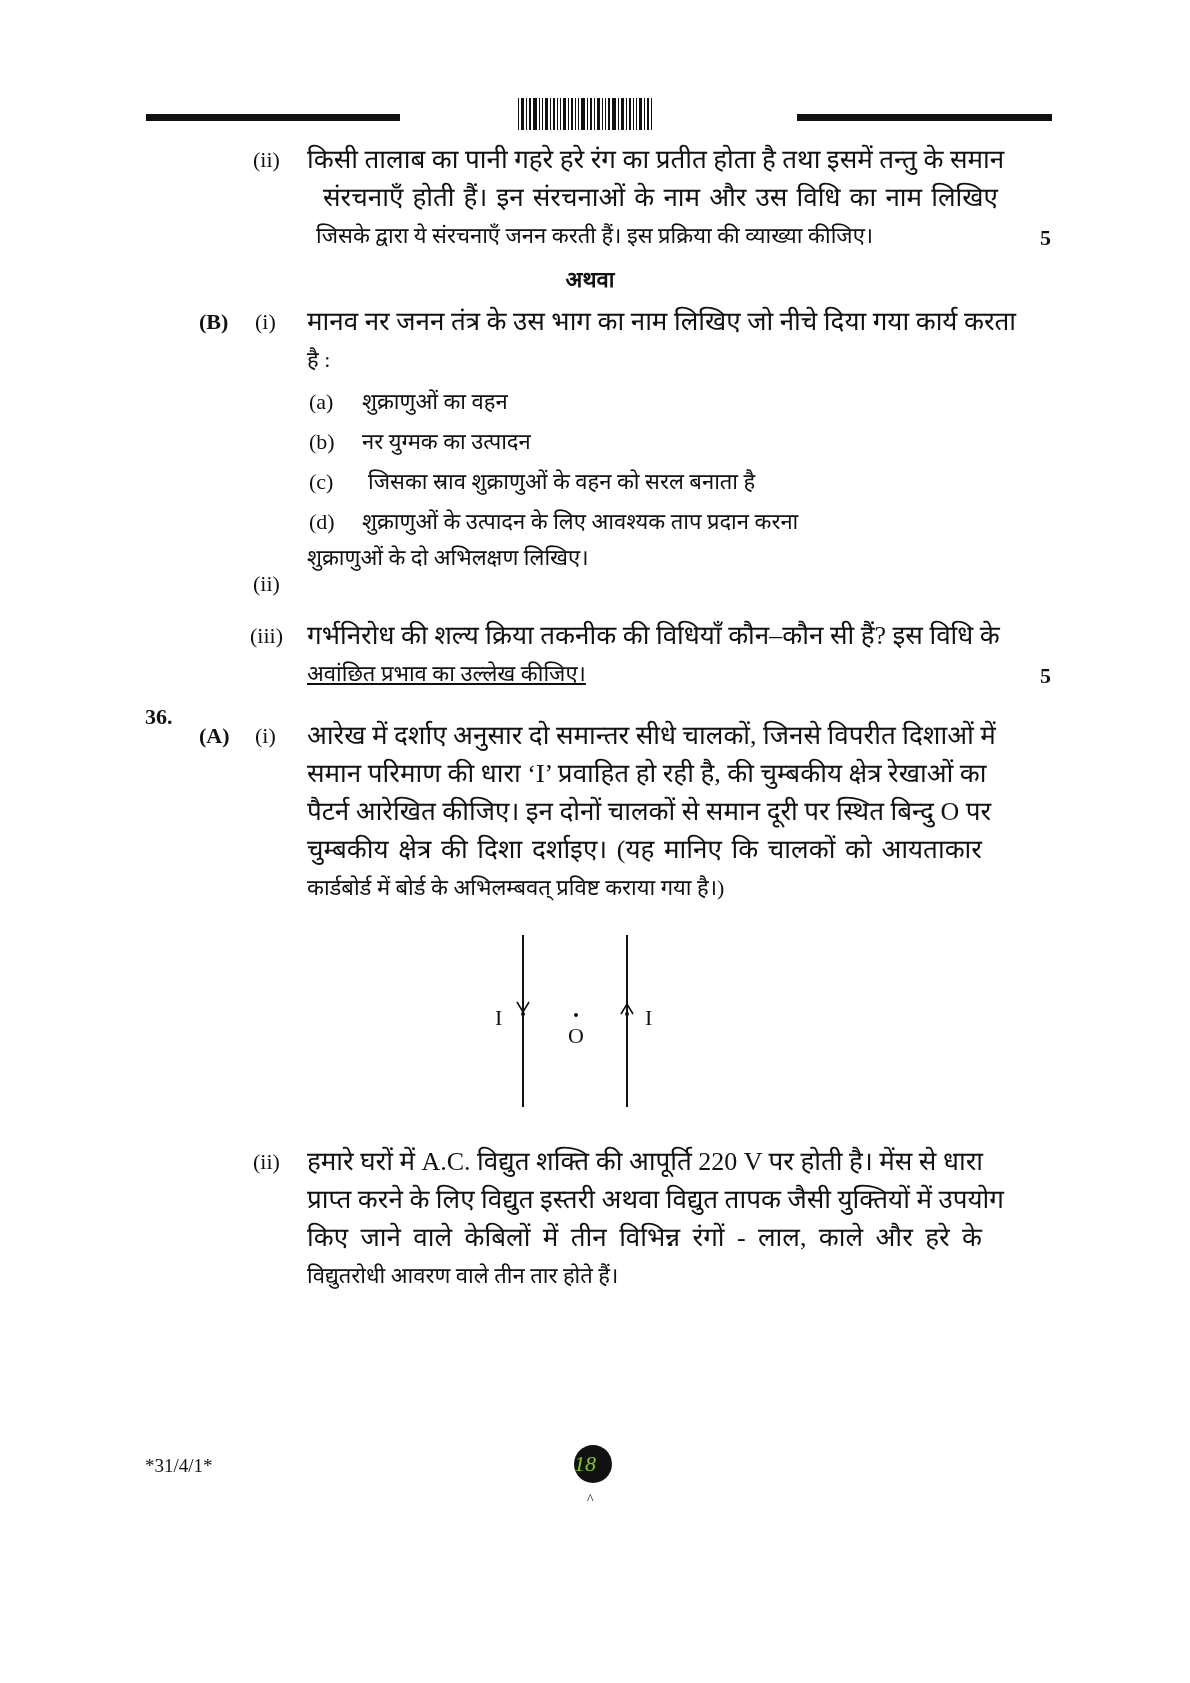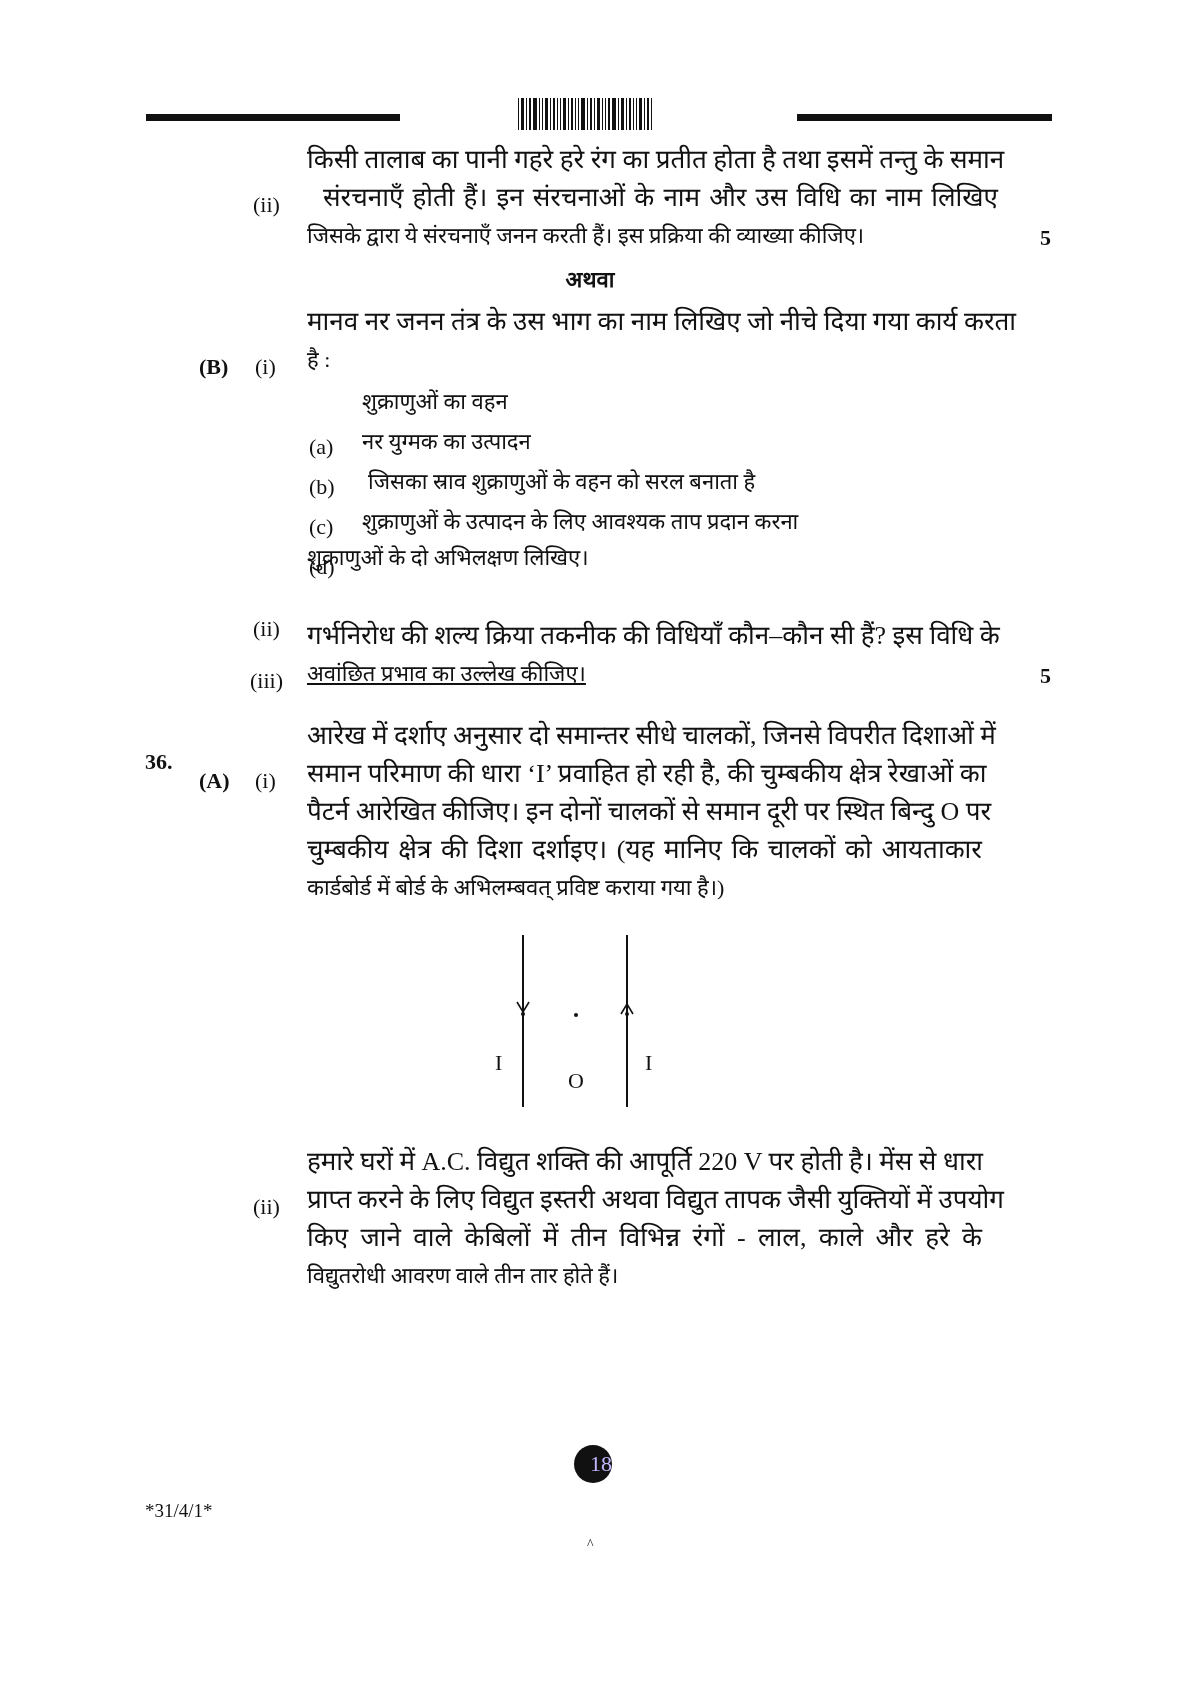--- a/index.html
+++ b/index.html
@@ -4,28 +4,28 @@
 <style>
   html, body { margin: 0; padding: 0; background: #ffffff; }
   body { width: 1190px; height: 1683px; position: relative; overflow: hidden;
          font-family: "Liberation Serif", "DejaVu Serif", serif; color: #111; }
   .abs { position: absolute; }
   .rule { position: absolute; height: 7px; background: #111; }
   .barcode { position: absolute; height: 32px; display: flex; align-items: stretch; }
   .barcode span { display: block; background: #111; margin-right: 2px; }
   .line { position: absolute; font-size: 22px; line-height: 28px; white-space: nowrap; }
   .just { position: absolute; font-size: 26px; line-height: 28px; text-align: justify; text-align-last: justify; white-space: nowrap; }
-  .lbl { position: absolute; font-size: 22px; line-height: 28px; margin-top: 45px; }
+  .lbl { position: absolute; font-size: 22px; line-height: 28px; }
   .bold { font-weight: bold; }
   .mark { position: absolute; font-size: 22px; font-weight: bold; line-height: 28px; }
   .center { position: absolute; font-size: 22px; font-weight: bold; line-height: 28px; text-align: center; }
   .wire { position: absolute; width: 2px; background: #111; }
   .dot { position: absolute; width: 4px; height: 4px; border-radius: 50%; background: #111; }
-  .pagecircle { position: absolute; width: 38px; height: 38px; border-radius: 50%; background: #111; color: #c4b5fd;
-                font-size: 22px; line-height: 38px; text-align: right; }
+  .pagecircle { position: absolute; width: 38px; height: 38px; border-radius: 50%; background: #111; color: #84cc16;
+                font-size: 22px; line-height: 38px; text-align: left; font-style: italic; }
 </style>
 </head>
 <body>
 
 <div class="rule" style="left:146px; top:114px; width:254px;"></div>
 <div class="barcode" style="left:518px; top:98px; width:164px;">
   <span style="width:1px"></span>
     <span style="width:3px"></span>
     <span style="width:1px"></span>
     <span style="width:2px"></span>
@@ -60,21 +60,21 @@
   <span style="width:3px"></span>
     <span style="width:1px"></span>
     <span style="width:2px"></span>
     <span style="width:1px"></span>
 </div>
 <div class="rule" style="left:797px; top:114px; width:255px;"></div>
 
 <div class="lbl" style="left:253px; top:146px;">(ii)</div>
 <div class="just" style="left:307px; top:146px; width:675px;">किसी तालाब का पानी गहरे हरे रंग का प्रतीत होता है तथा इसमें तन्तु के समान</div>
 <div class="just" style="left:323px; top:184px; width:675px;">संरचनाएँ होती हैं। इन संरचनाओं के नाम और उस विधि का नाम लिखिए</div>
-<div class="line" style="left:307px; top:222px;">जिसके द्वारा ये संरचनाएँ जनन करती हैं। इस प्रक्रिया की व्याख्या कीजिए।</div>
+<div class="line" style="left:316px; top:222px;">जिसके द्वारा ये संरचनाएँ जनन करती हैं। इस प्रक्रिया की व्याख्या कीजिए।</div>
 <div class="mark" style="left:1040px; top:224px;">5</div>
 
 <div class="center" style="left:540px; top:266px; width:100px;">अथवा</div>
 
 <div class="lbl bold" style="left:199px; top:308px;">(B)</div>
 <div class="lbl" style="left:255px; top:308px;">(i)</div>
 <div class="just" style="left:307px; top:308px; width:675px;">मानव नर जनन तंत्र के उस भाग का नाम लिखिए जो नीचे दिया गया कार्य करता</div>
 <div class="line" style="left:307px; top:346px;">है :</div>
 
 <div class="lbl" style="left:309px; top:388px;">(a)</div>

